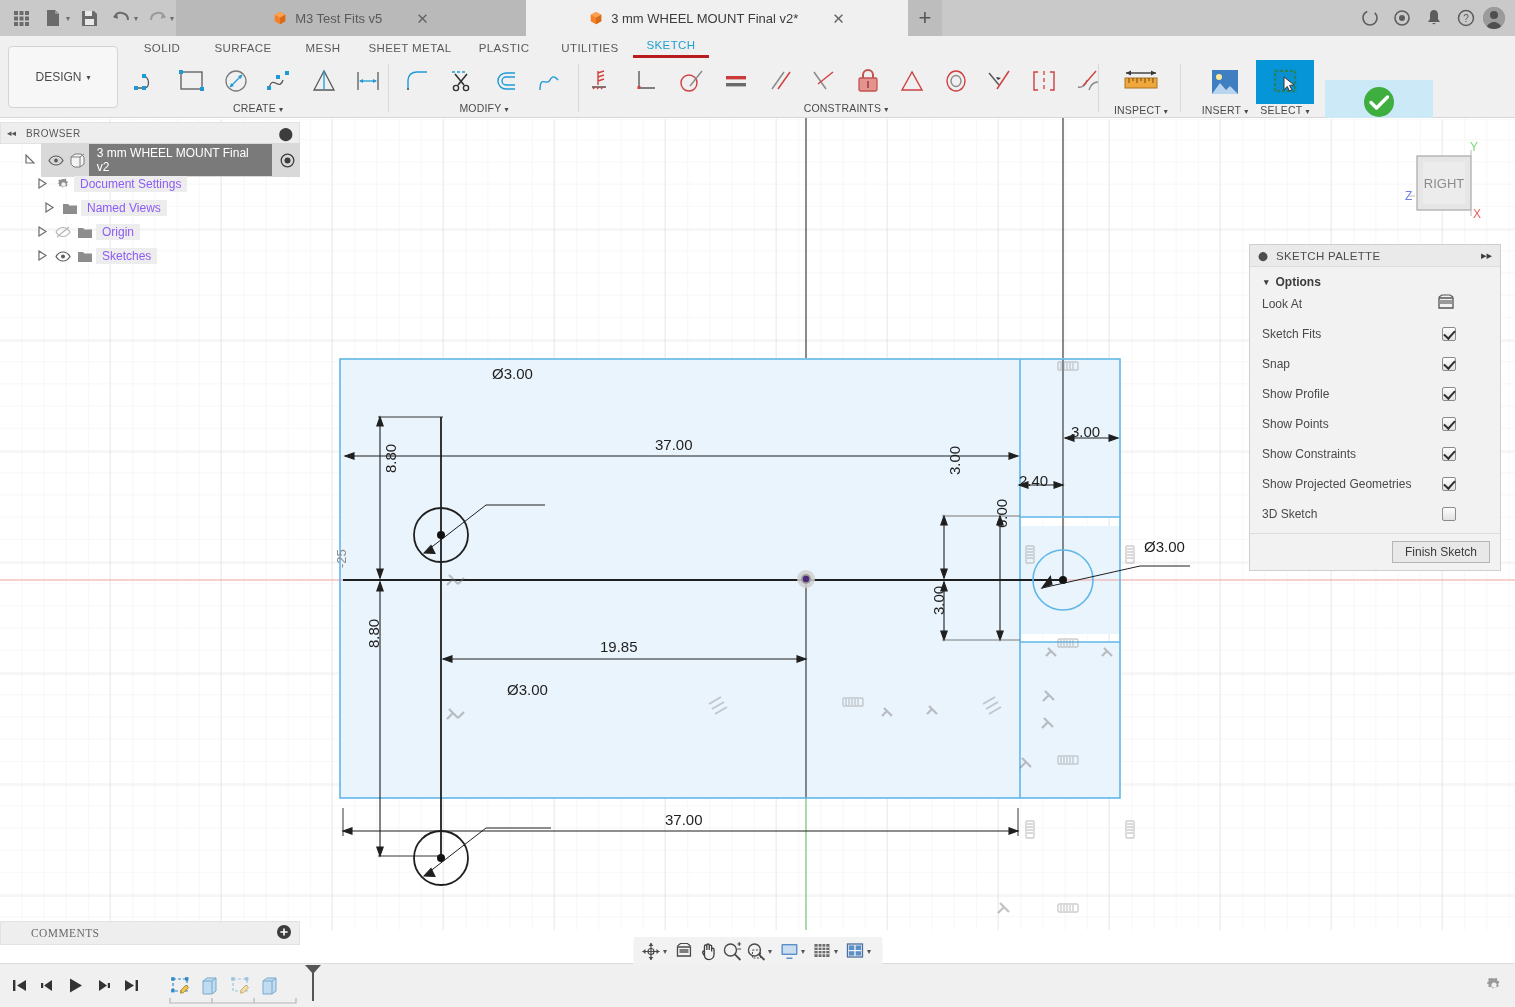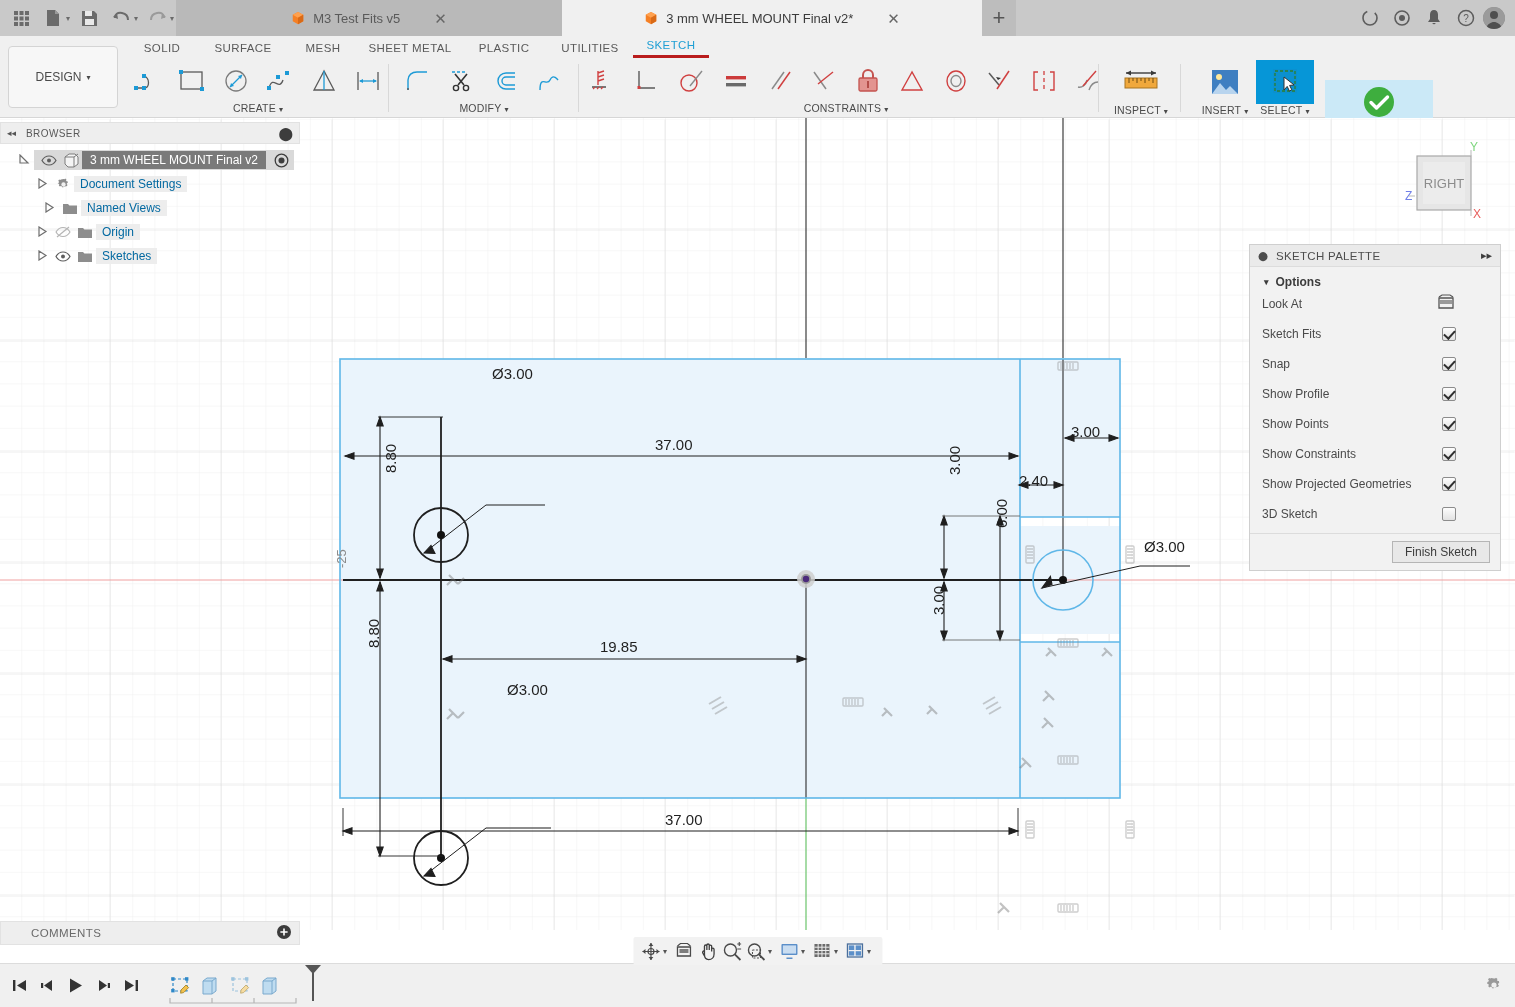--- a/index.html
+++ b/index.html
@@ -27,22 +27,22 @@
     height:36px; display:flex; align-items:center; gap:8px;
     padding:0 14px 0 14px; position:relative; cursor:pointer;
     font-size:13px; color:#3c3c3c;
   }
   .tab.inactive{ background:#b9b9b9; }
   .tab.active{ background:#f0f0f0; }
   .tab .tabtitle{ white-space:nowrap; }
   .tab .tabclose{ font-size:15px; color:#666; margin-left:26px; line-height:1;}
   .tab.inactive .tabtitle{ color:#5a5a5a;}
   .cubeicon{ width:14px; height:14px; flex:0 0 14px;}
-  .tab-inactive-wrap{ width:386px; }
-  .tab-active-wrap{ width:420px; }
+  .tab-inactive-wrap{ width:350px; }
+  .tab-active-wrap{ width:382px; }
   .newtab{
     width:34px; height:36px; display:flex; align-items:center; justify-content:center;
     font-size:22px; color:#555; background:#bdbdbd; cursor:pointer; font-weight:300;
   }
   .rightqat{ margin-left:auto; display:flex; align-items:center; gap:2px; padding-right:10px;}
   .rqicon{ width:30px; height:30px; display:flex; align-items:center; justify-content:center; color:#5d5d5d; cursor:pointer;}
   .avatar{
     width:22px;height:22px;border-radius:50%;background:#8d8d8d;
     display:flex;align-items:center;justify-content:center;overflow:hidden; cursor:pointer;
   }
@@ -87,22 +87,22 @@
     height:22px; background:#eeeeee; display:flex; align-items:center;
     padding:0 6px; border:1px solid #e2e2e2; color:#585858;
   }
   #browserhdr .bhtitle{ margin-left:10px; letter-spacing:.4px; font-size:10px;}
   #browserhdr .bhdot{ margin-left:auto; font-size:13px; color:#3d3d3d;}
   .btree{ padding-top:4px; }
   .brow{ display:flex; align-items:center; height:24px; padding-left:14px; }
   .barrow{ width:20px; text-align:center; color:#6e6e6e; font-size:10px; cursor:pointer;}
   .beye{ width:22px; display:flex;align-items:center;justify-content:center; cursor:pointer;}
   .bico{ width:22px; display:flex;align-items:center;justify-content:center;}
-  .blabel{ padding:1px 6px; color:#0369a1; background:#ededed;}
-  .brow.root{ padding-left:14px; }
+  .blabel{ padding:1px 6px; color:#8b5cf6; background:#ededed;}
+  .brow.root{ padding-left:21px; }
   .brow.root .blabel{ background:#7a7a7a; color:#fff; padding:2px 8px; }
   .rootband{ background:#d9d9d9; display:flex; align-items:center; padding:1px 4px; }
   .radiodot{ width:18px;height:18px;display:flex;align-items:center;justify-content:center;margin-left:6px; cursor:pointer;}
   
   #canvas{
     position:absolute; left:0; top:118px; width:1515px; height:812px;
     background:#ffffff; overflow:hidden;
   }
   #grid{ position:absolute; inset:0; }
   
@@ -148,21 +148,21 @@
     border-radius:2px;
   }
   .nvi{ width:24px;height:24px;display:flex;align-items:center;justify-content:center;cursor:pointer;}
   .nvc{ font-size:8px;color:#555;margin-right:5px;cursor:pointer;}
   
   #comments{
     position:absolute; left:0; bottom:62px; width:300px; height:24px;
     background:#eeeeee; border:1px solid #e2e2e2; display:flex; align-items:center;
     padding:0 8px; z-index:6;
   }
-  #comments .ctitle{ margin-left:22px; color:#6a6a6a; letter-spacing:.4px; font-size:11.5px;}
+  #comments .ctitle{ margin-left:22px; color:#6a6a6a; letter-spacing:.4px; font-size:11.5px;font-family:Liberation Serif, serif;}
   #comments .cplus{ margin-left:auto; }
   
   #timeline{
     position:absolute; left:0; bottom:0; width:1515px; height:44px;
     background:#f0f0f0; border-top:1px solid #dcdcdc; display:flex; align-items:center;
   }
   .tlbtn{ width:26px;height:30px;display:flex;align-items:center;justify-content:center;cursor:pointer;}
   .tlfeat{ width:30px;height:30px;display:flex;align-items:center;justify-content:center;cursor:pointer;}
   #tlgear{ position:absolute; right:12px; top:12px; cursor:pointer; }
 </style>

